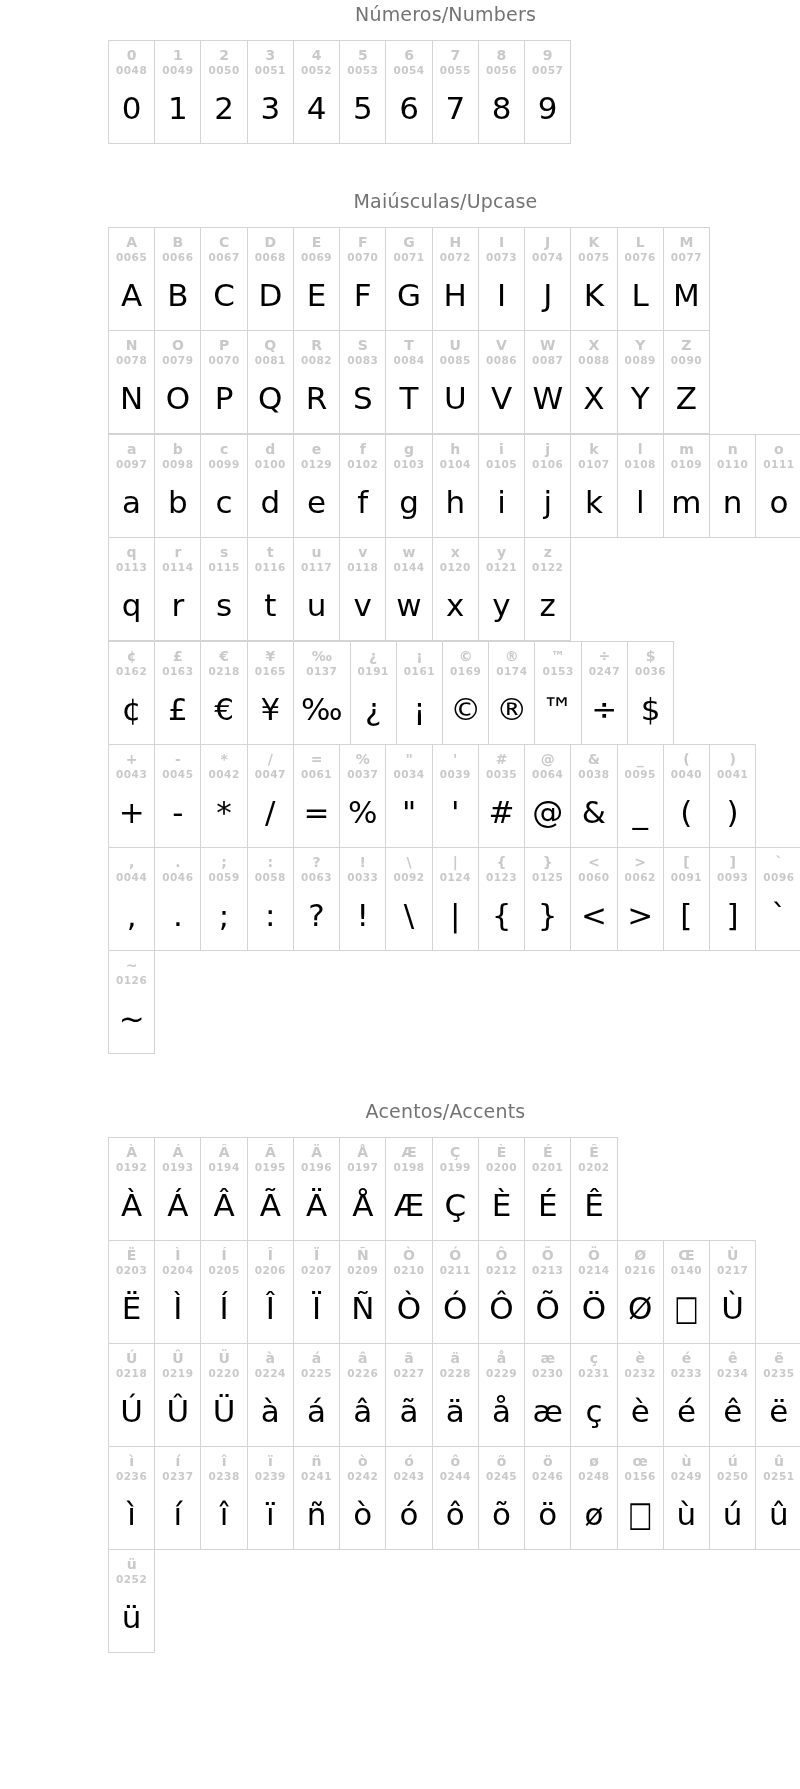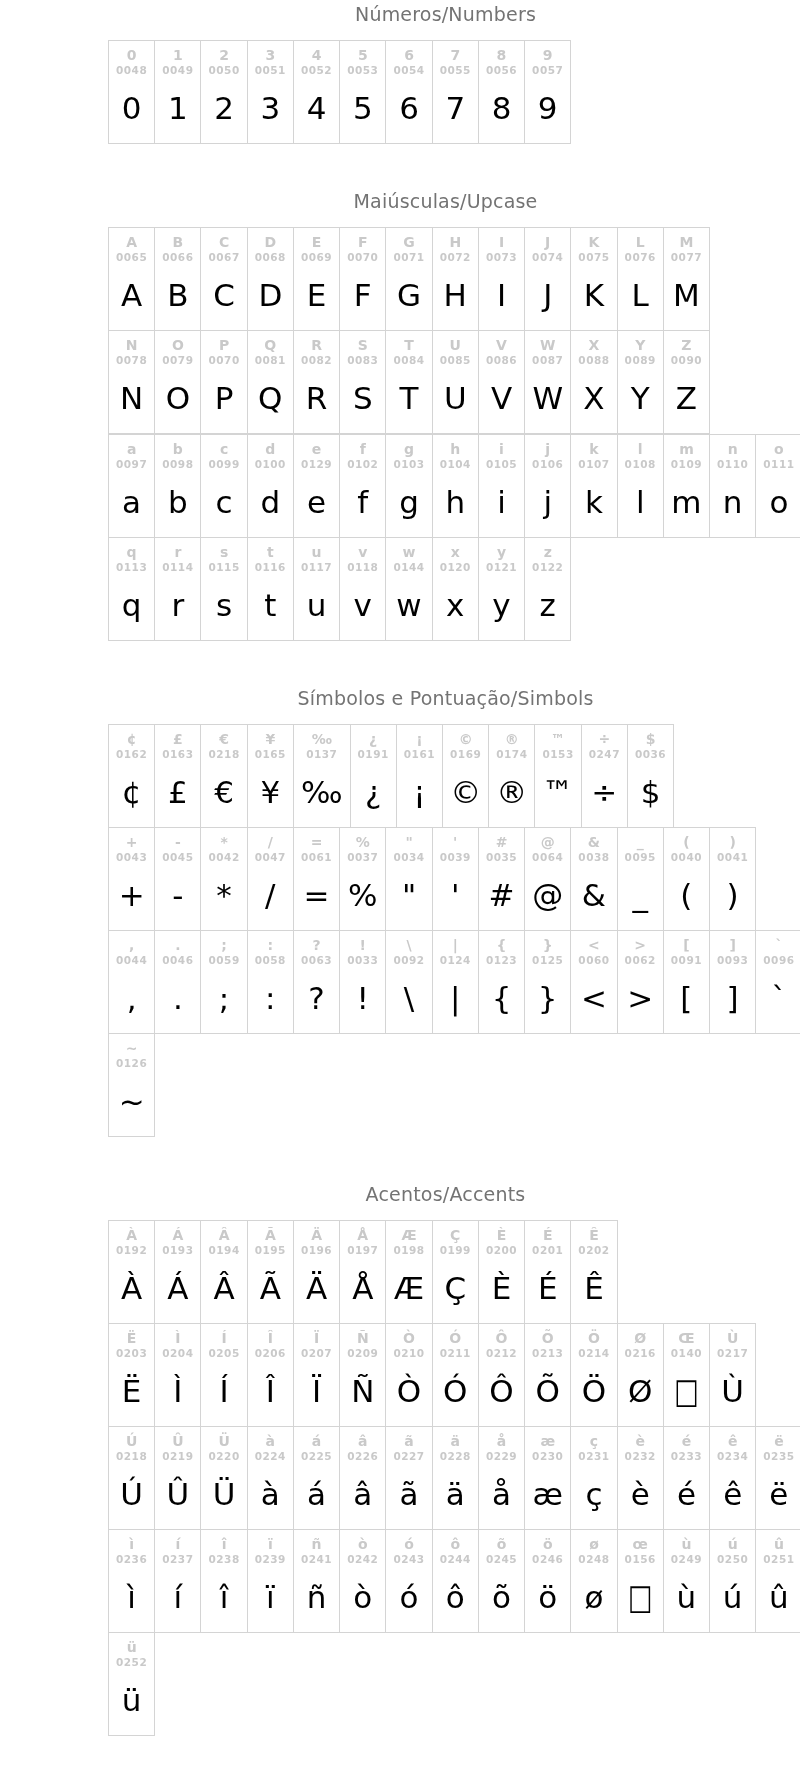--- a/index.html
+++ b/index.html
@@ -399,21 +399,20 @@
             <div class="cell-glyph">y</div>
           </div>
           <div class="char-cell">
             <div class="cell-char">z</div>
             <div class="cell-code">0122</div>
             <div class="cell-glyph">z</div>
           </div>
         </div>
       </section>
       <section class="char-section">
-        <h2 class="section-title">Símbolos e Pontuação/Simbols</h2>
         <div class="char-row">
           <div class="char-cell">
             <div class="cell-char">¢</div>
             <div class="cell-code">0162</div>
             <div class="cell-glyph">¢</div>
           </div>
           <div class="char-cell">
             <div class="cell-char">£</div>
             <div class="cell-code">0163</div>
             <div class="cell-glyph">£</div>

